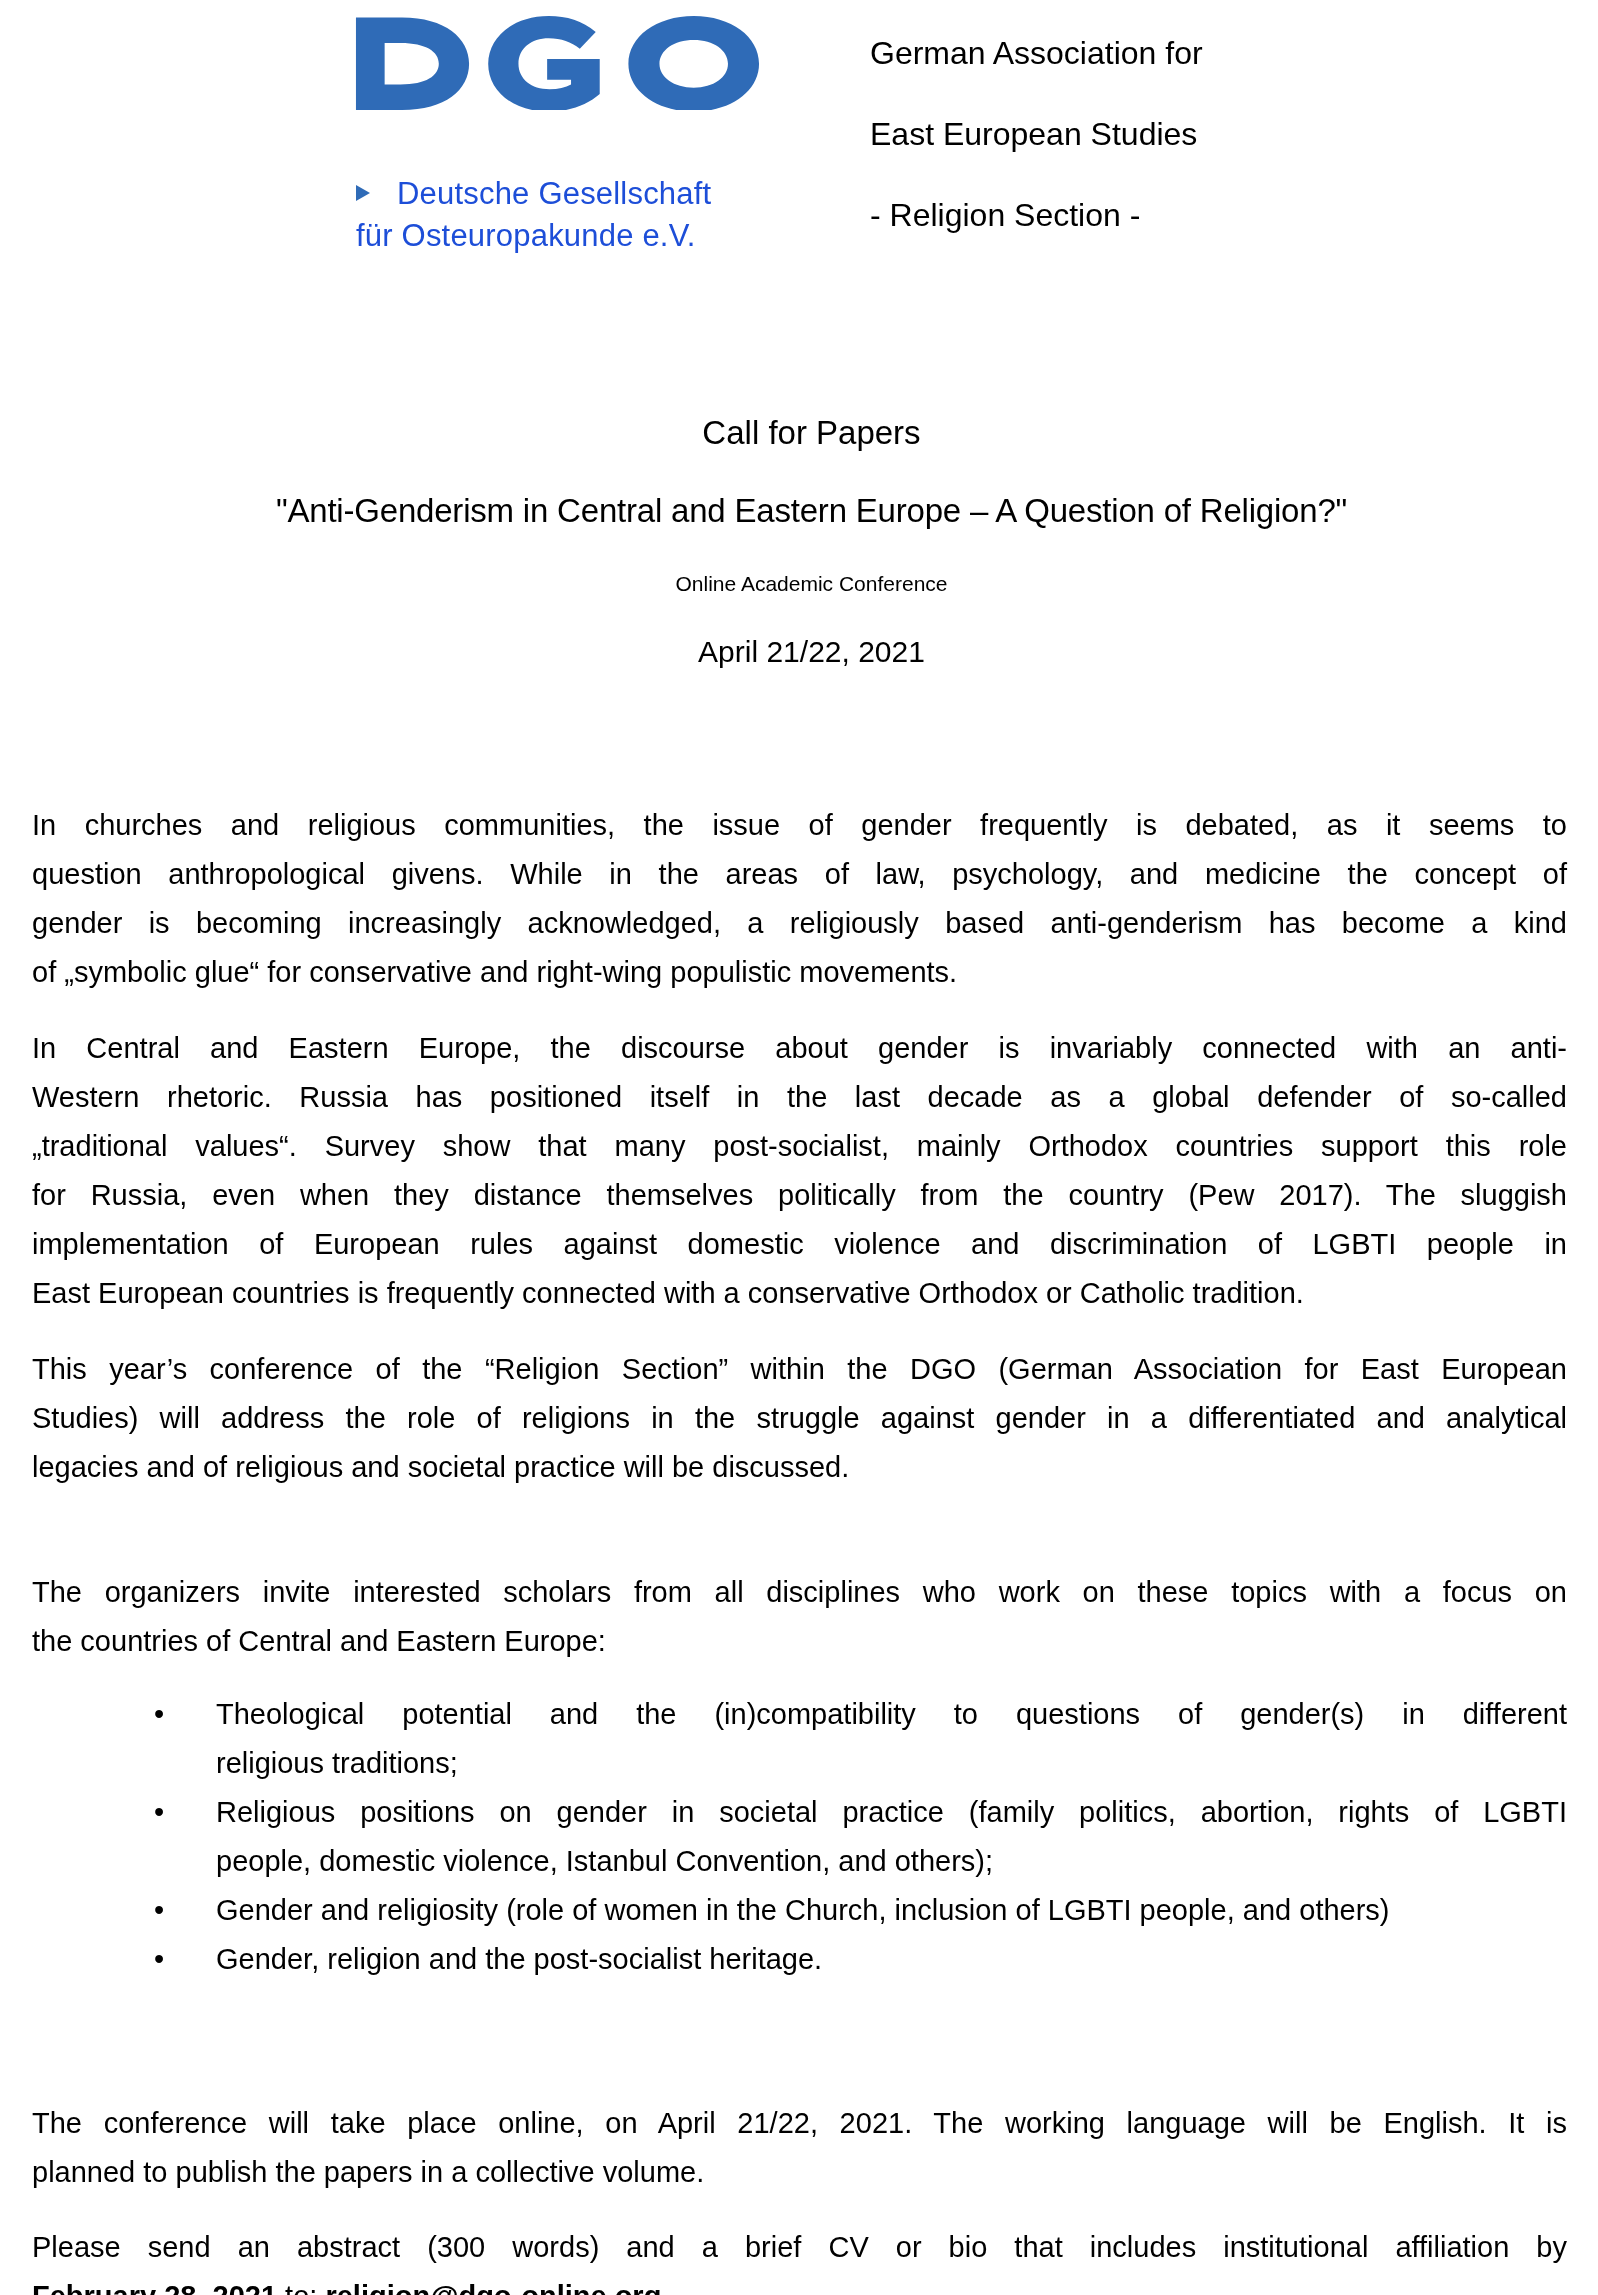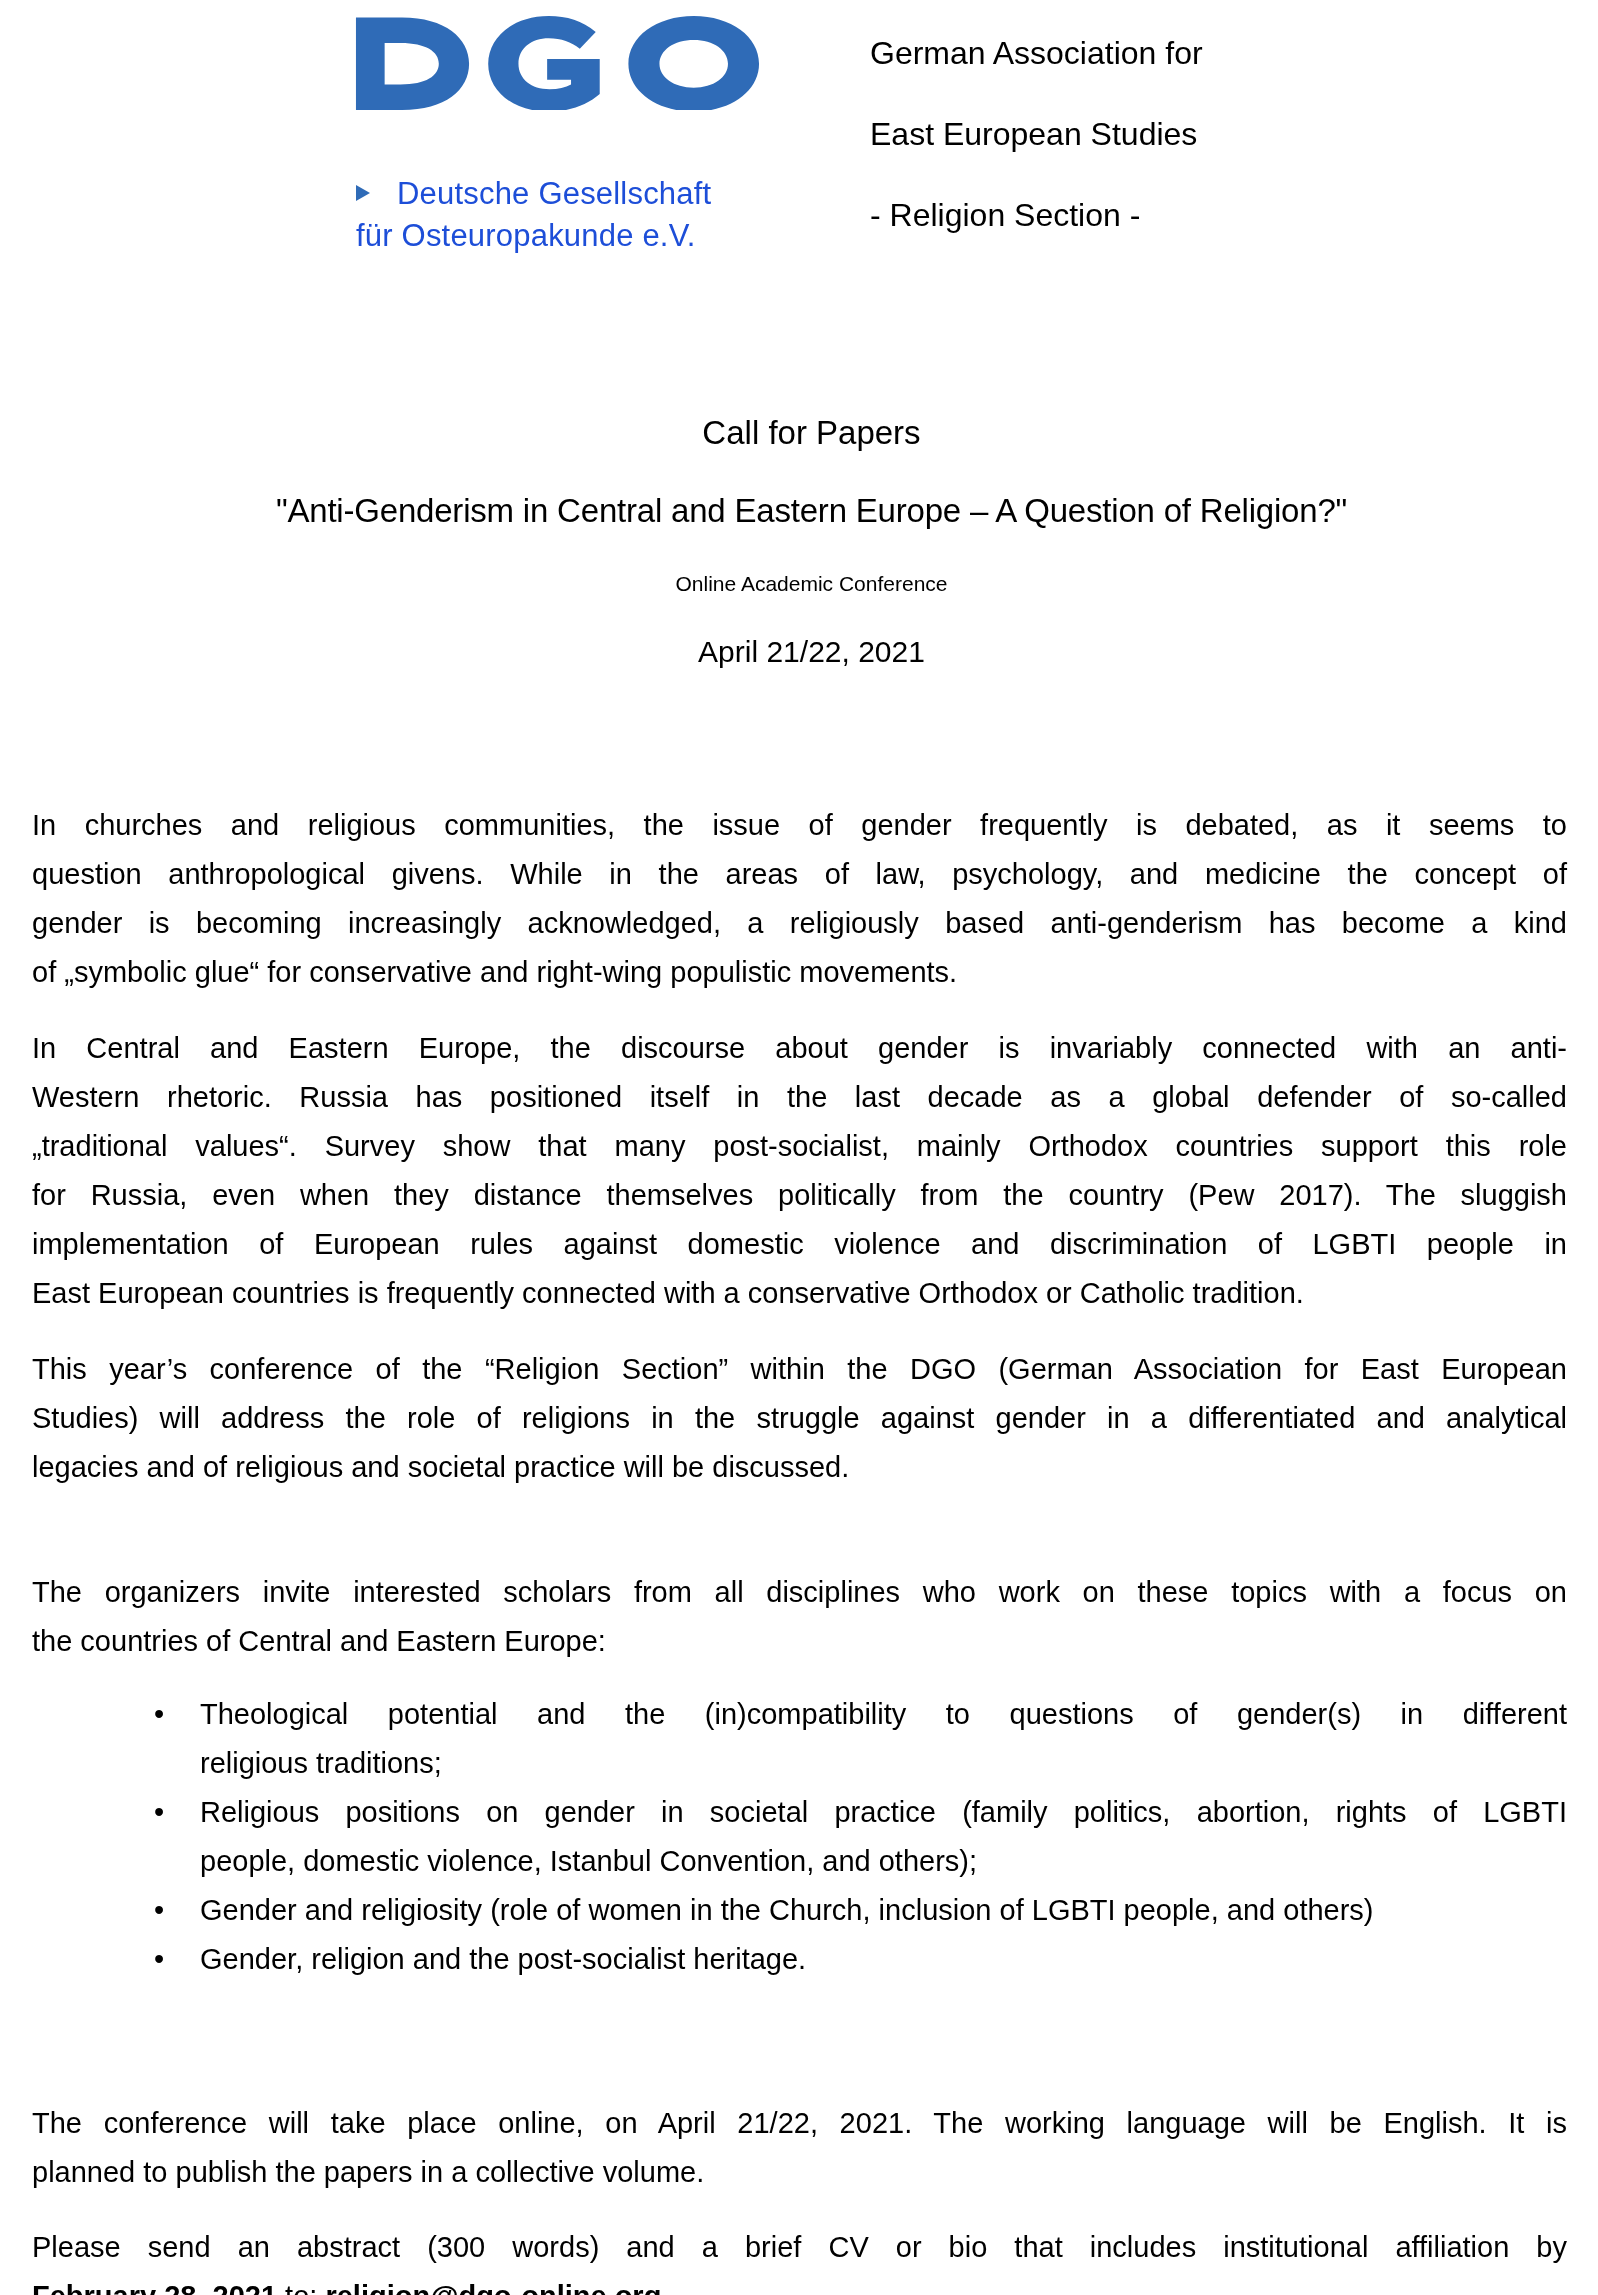--- a/index.html
+++ b/index.html
@@ -17,21 +17,21 @@
   .title { top:492px; font-size:33px; letter-spacing:-0.2px; }
   .online { top:572px; font-size:21px; }
   .date { top:635px; font-size:30px; }
   
   .body-text { left:32px; width:1535px; font-size:29px; }
   .line { height:49px; line-height:49px; white-space:nowrap; text-align:justify; text-align-last:justify; overflow:visible; }
   .line.last { text-align-last:left; }
   .bul { left:154px; width:1413px; font-size:29px; }
   .bul-row { position:relative; height:49px; line-height:49px; }
   .bul-dot { position:absolute; left:0; top:0; font-size:29px; }
-  .bul-text { position:absolute; left:46px; right:0; top:0; white-space:nowrap; text-align:justify; text-align-last:justify; }
+  .bul-text { position:absolute; left:62px; right:0; top:0; white-space:nowrap; text-align:justify; text-align-last:justify; }
   .bul-text.last { text-align-last:left; }
   .bold { font-weight:bold; }
 </style>
 </head>
 <body>
 
 <div class="abs logo-dgo">
   <svg width="405" height="94" viewBox="0 0 506 118">
 
     <path d="M0 2 H58 C112 2 142 28 142 60 C142 93 112 118 58 118 H0 Z M36 34 V86 H56 C88 86 104 75 104 60 C104 45 88 34 56 34 Z" fill="#2f6bb7" fill-rule="evenodd"></path>

